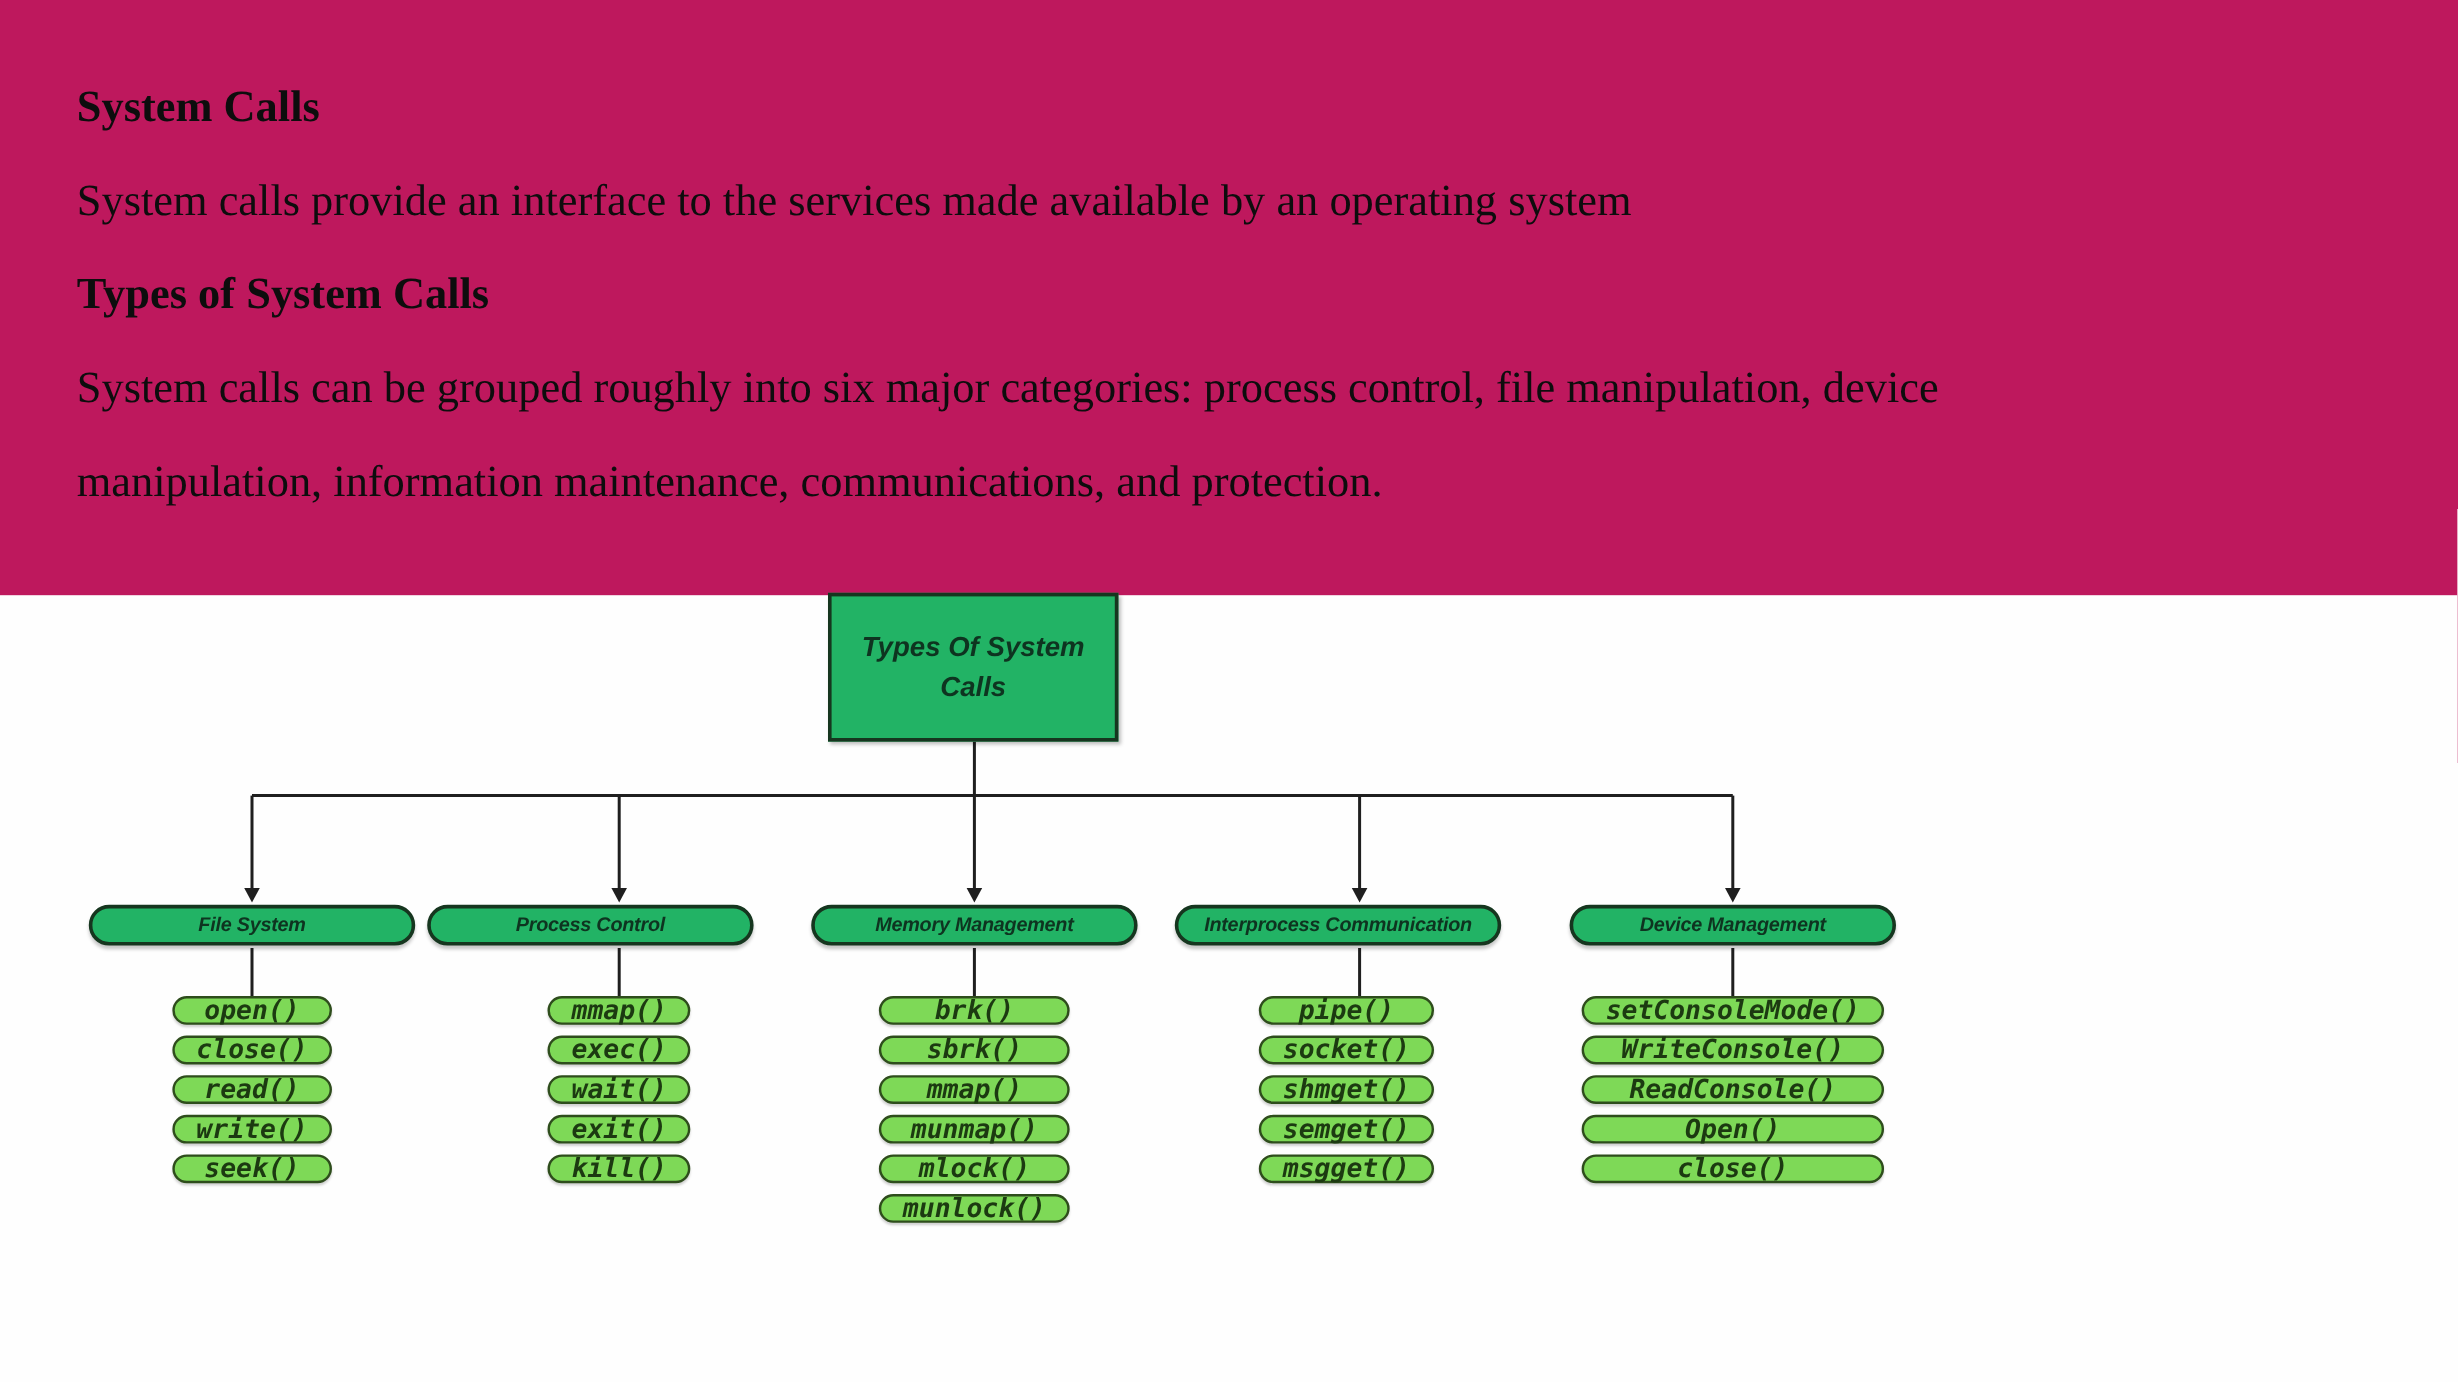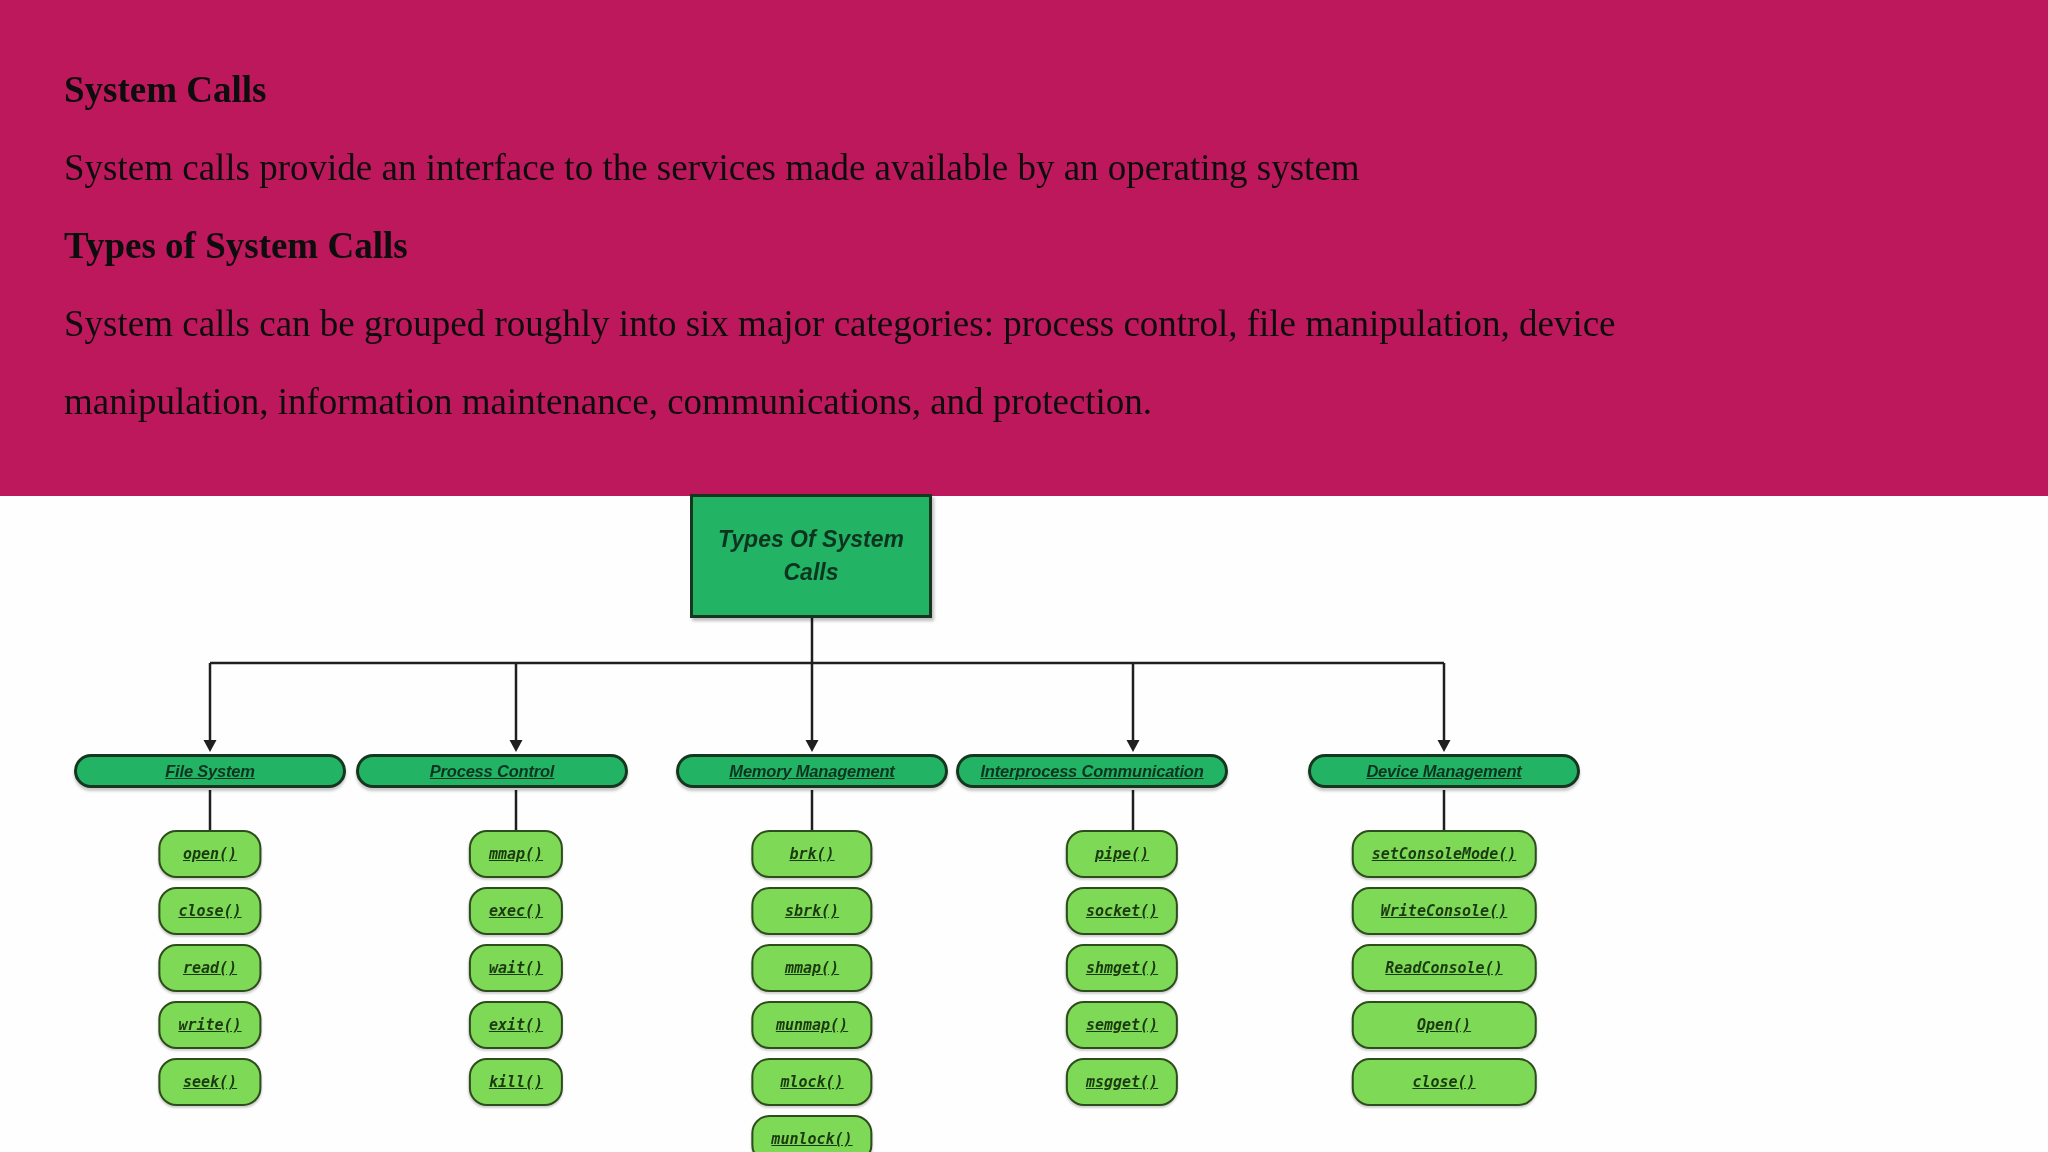--- a/index.html
+++ b/index.html
@@ -34,36 +34,34 @@
   }
   .cat{
     position:absolute;top:754px;width:272px;height:34px;box-sizing:border-box;
     transform:translateX(-50%);
     background:var(--node-green);border:3px solid var(--node-border);
     border-radius:19px;
     display:flex;align-items:center;justify-content:center;
     font-weight:bold;font-style:italic;font-size:16.5px;letter-spacing:-0.2px;
     color:var(--node-text);
     box-shadow:0 3px 3px rgba(0,0,0,.22);
-    text-decoration:underline;
   }
   .stack{
     position:absolute;top:830px;transform:translateX(-50%);
     display:flex;flex-direction:column;align-items:stretch;gap:9px;
   }
   .leaf{
-    height:48px;box-sizing:border-box;padding:0 18px;
+    height:24px;box-sizing:border-box;padding:0 18px;
     background:var(--leaf-green);border:2.5px solid var(--leaf-border);
     border-radius:18px;
     display:flex;align-items:center;justify-content:center;
     font-family:"DejaVu Sans Mono",monospace;
-    font-weight:bold;font-style:italic;font-size:15px;
+    font-weight:bold;font-style:italic;font-size:22px;
     color:var(--leaf-text);
     box-shadow:0 2px 2px rgba(0,0,0,.18);
-    text-decoration:underline;
   }
 </style>
 </head>
 <body>
 
 <div class="page">
 
   <div class="doc">
     <p class="bold">System Calls</p>
     <p>System calls provide an interface to the services made available by an operating system</p>
@@ -112,21 +110,21 @@
       </div>
       <div class="cat" style="left: 812px;">Memory Management</div>
       <div class="stack" style="left: 812px;">
         <div class="leaf">brk()</div>
         <div class="leaf">sbrk()</div>
         <div class="leaf">mmap()</div>
         <div class="leaf">munmap()</div>
         <div class="leaf">mlock()</div>
         <div class="leaf">munlock()</div>
       </div>
-      <div class="cat" style="left: 1092px;">Interprocess Communication</div>
+      <div class="cat" style="left: 1115px;">Interprocess Communication</div>
       <div class="stack" style="left: 1122px;">
         <div class="leaf">pipe()</div>
         <div class="leaf">socket()</div>
         <div class="leaf">shmget()</div>
         <div class="leaf">semget()</div>
         <div class="leaf">msgget()</div>
       </div>
       <div class="cat" style="left: 1444px; text-align: right;">Device Management</div>
       <div class="stack" style="left: 1444px;">
         <div class="leaf">setConsoleMode()</div>

